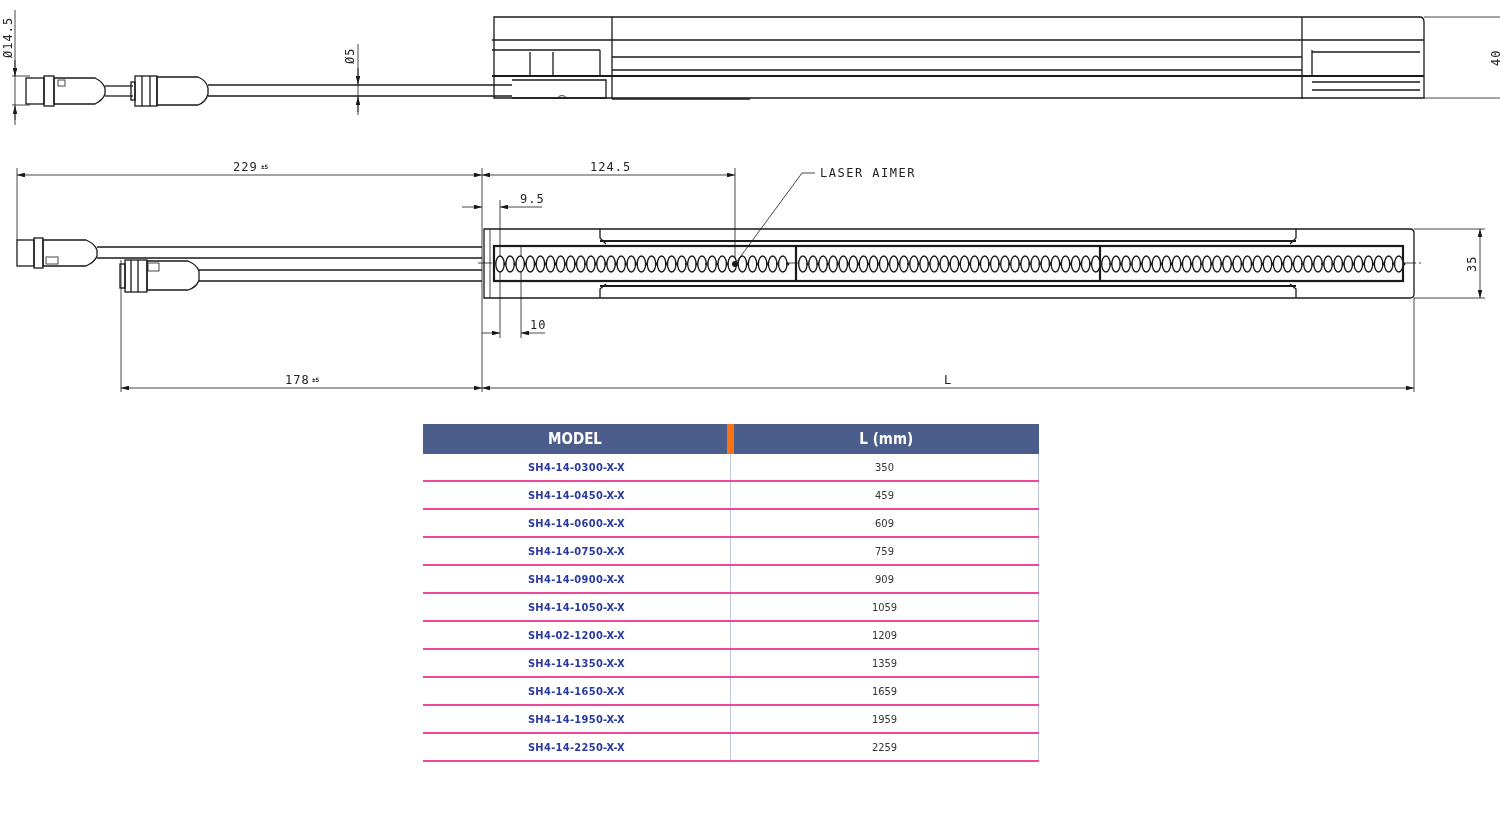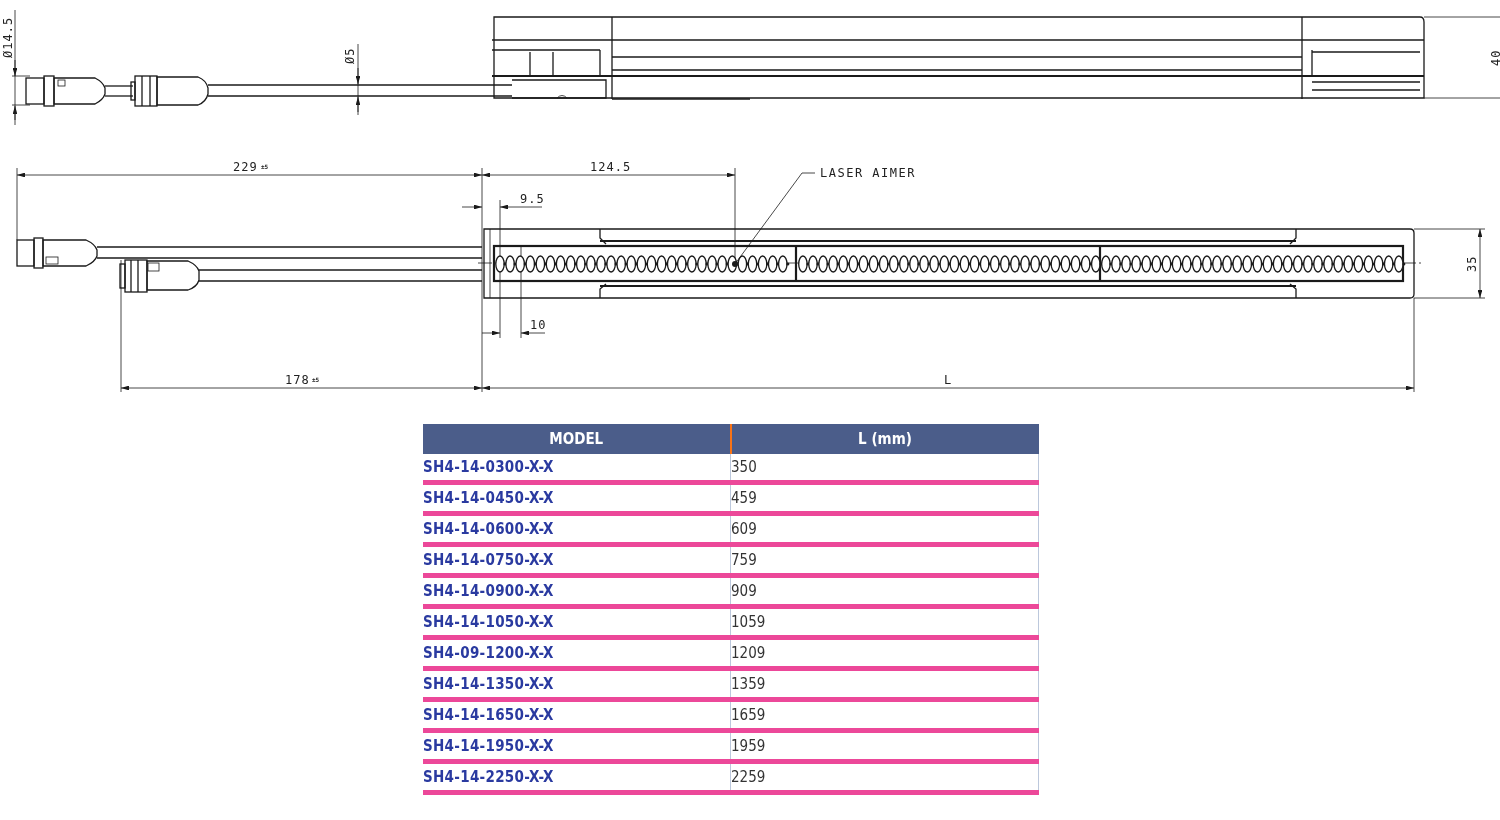--- a/index.html
+++ b/index.html
@@ -12,26 +12,26 @@
   .ln { stroke:#1a1a1a; fill:none; }
   .thin { stroke-width:0.8; }
   .med { stroke-width:1.3; }
   .thick { stroke-width:2.2; }
   #spec-table {
     position:absolute; left:423px; top:424px; width:616px;
     border-collapse:collapse; font-family:"DejaVu Sans Condensed","DejaVu Sans", sans-serif;
   }
   #spec-table th {
     background:#4b5d8a; color:#ffffff; font-weight:bold; font-size:15px;
-    height:30px; padding:0; text-align:center; border-right:2px solid #f97316;
+    height:30px; padding:0; text-align:center; border-right:7px solid #f97316;
   }
   #spec-table th:last-child { border-right:none; }
   #spec-table td {
-    height:26px; padding:0; font-size:15px;
-    border-bottom:5px solid #ec4899; border-right:1px solid #bcc8dc;
+    height:26px; padding:0; text-align:center; font-size:11px;
+    border-bottom:2px solid #ec4899; border-right:1px solid #bcc8dc;
   }
   #spec-table td.model { color:#2a3aa0; font-weight:bold; width:307px; letter-spacing:0.3px; }
   #spec-table td.length { color:#333; }
   #spec-table tr td:last-child { border-right:1px solid #bcc8dc; }
 </style>
 </head>
 <body>
 
 <svg id="drawing" viewBox="0 0 1500 410" xmlns="http://www.w3.org/2000/svg">
   <defs>
@@ -397,21 +397,21 @@
       </tr>
     <tr>
         <td class="model">SH4-14-0900-X-X</td>
         <td class="length">909</td>
       </tr>
     <tr>
         <td class="model">SH4-14-1050-X-X</td>
         <td class="length">1059</td>
       </tr>
     <tr>
-        <td class="model">SH4-09-1200-X-X</td>
+        <td class="model">SH4-02-1200-X-X</td>
         <td class="length">1209</td>
       </tr>
     <tr>
         <td class="model">SH4-14-1350-X-X</td>
         <td class="length">1359</td>
       </tr>
     <tr>
         <td class="model">SH4-14-1650-X-X</td>
         <td class="length">1659</td>
       </tr>

